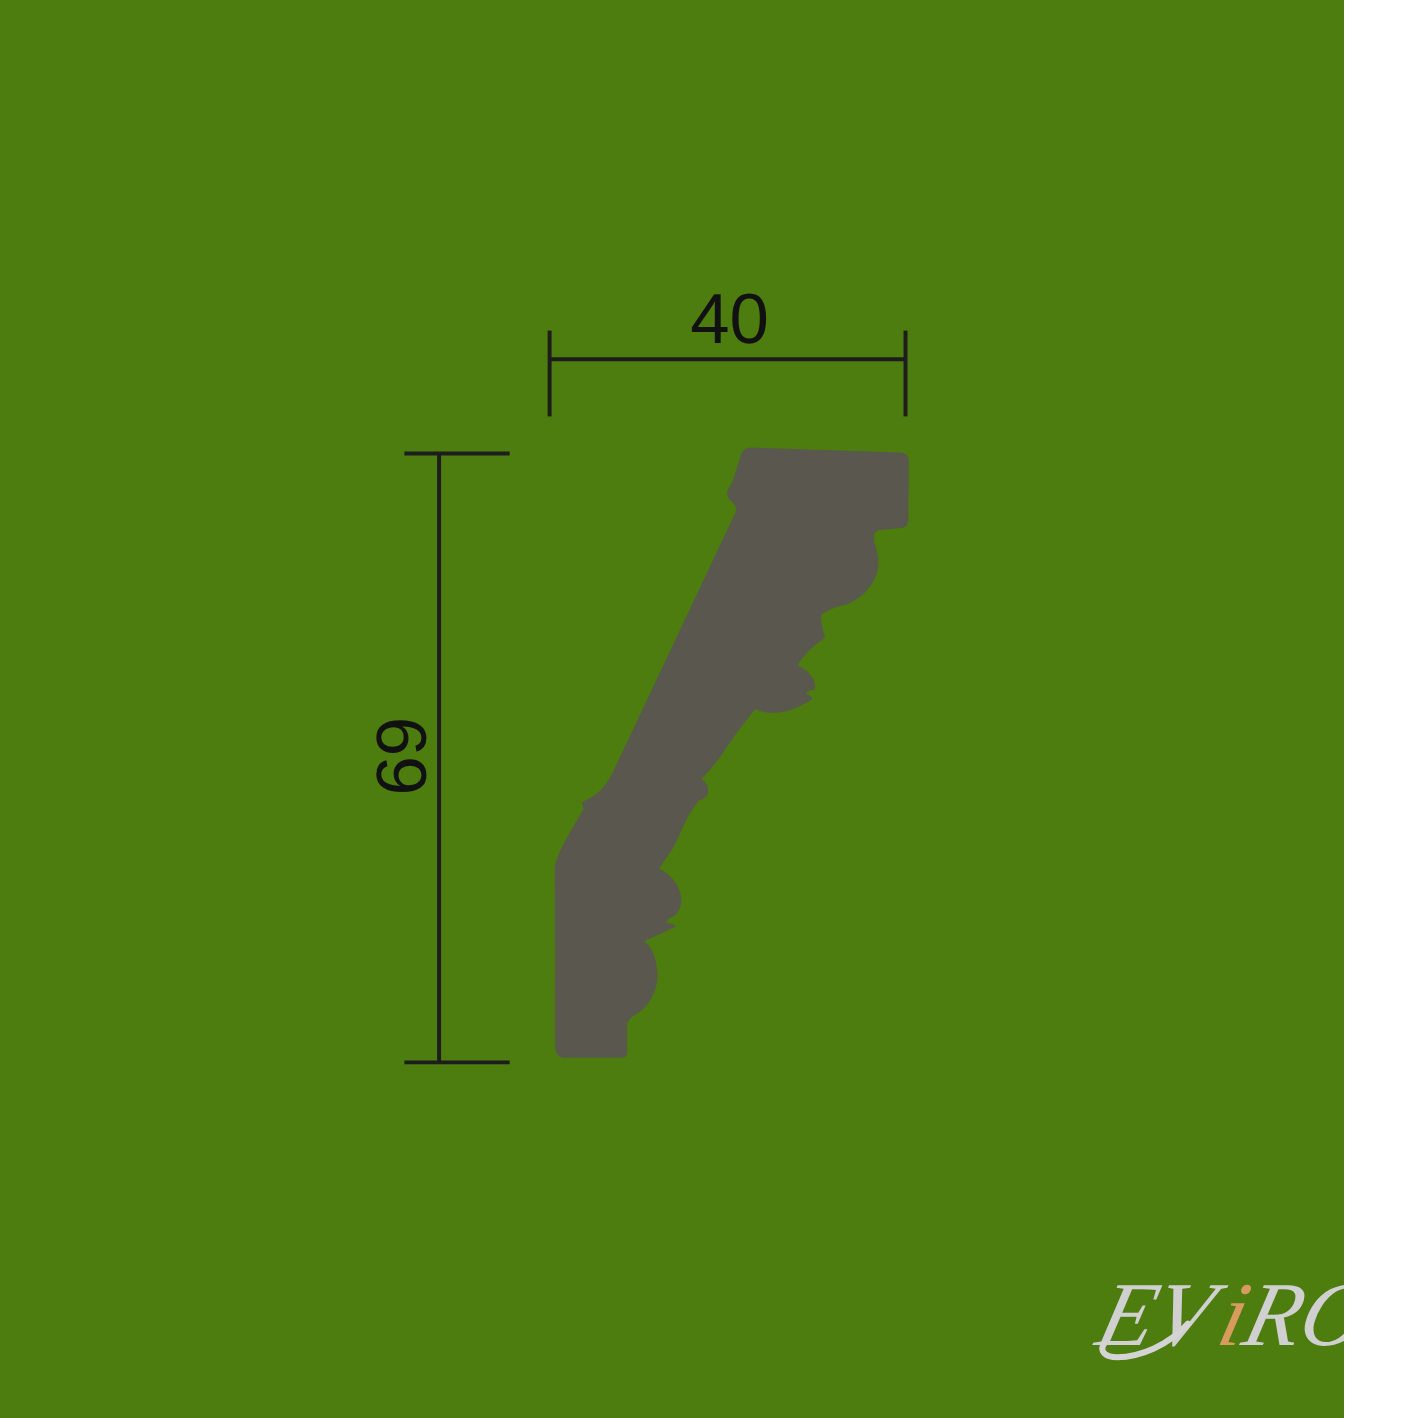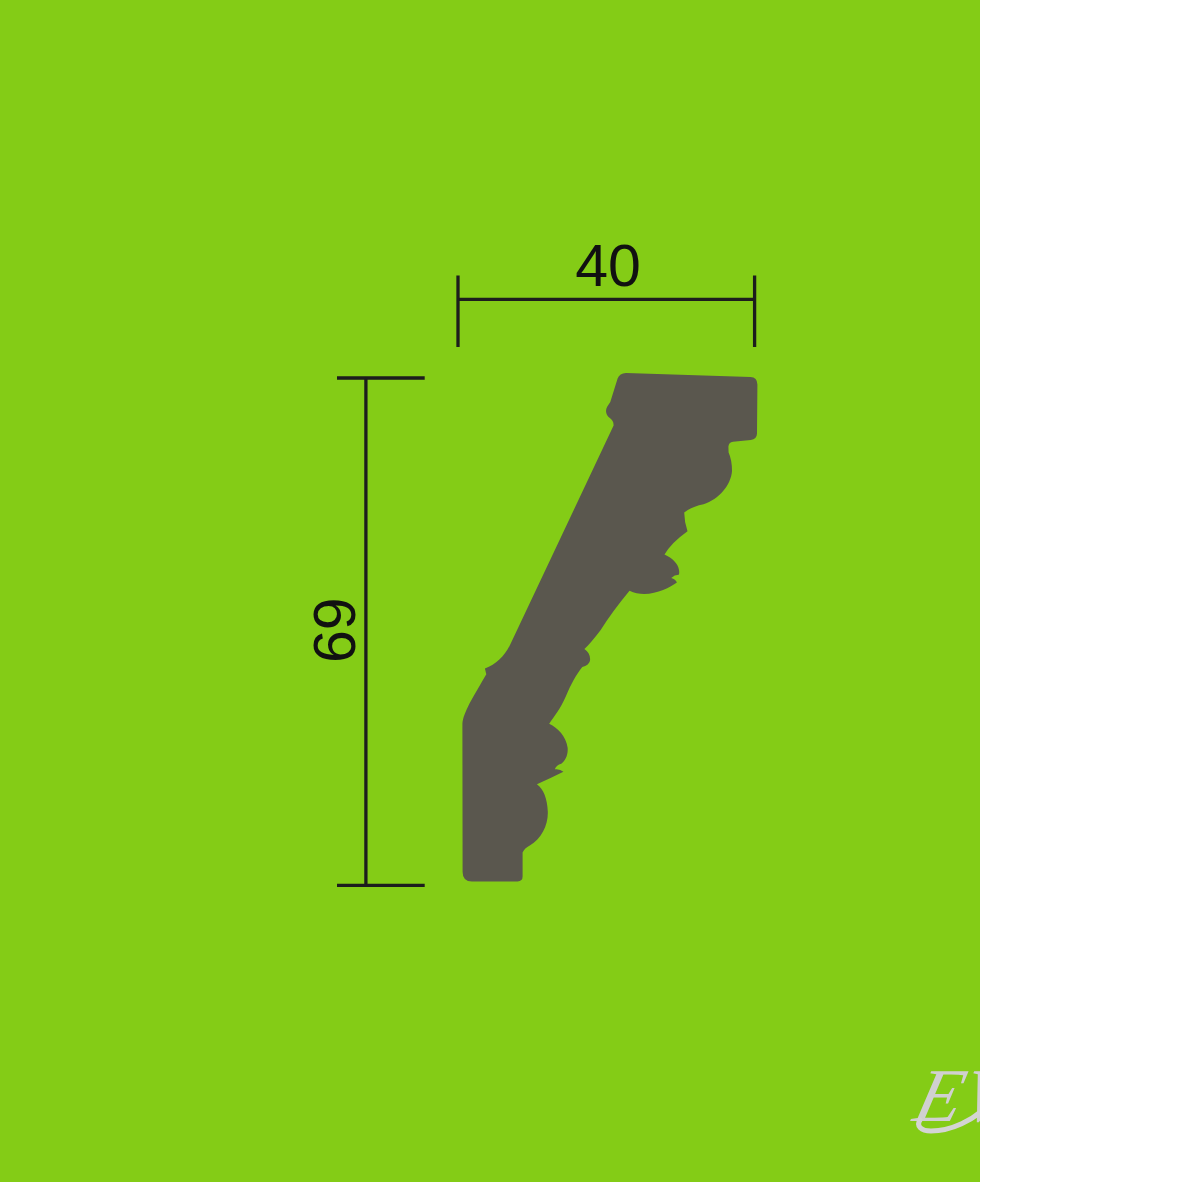--- a/index.html
+++ b/index.html
@@ -1,16 +1,16 @@
 <!DOCTYPE html>
 <html><head>
 <meta charset="utf-8">
 <style>
   html,body{margin:0;padding:0;background:#ffffff;}
-  #page{position:relative;width:980px;height:1182px;background:#84cc16;overflow:hidden;
+  #page{position:relative;width:1120px;height:1182px;background:#4d7c0f;overflow:hidden;
         font-family:"Liberation Sans", sans-serif;}
   svg{position:absolute;left:0;top:0;}
 </style>
 </head>
 <body>
 
 <div id="page">
 <svg width="1182" height="1182" viewBox="0 0 1182 1182">
 
   <path fill="#5a574e" d="

